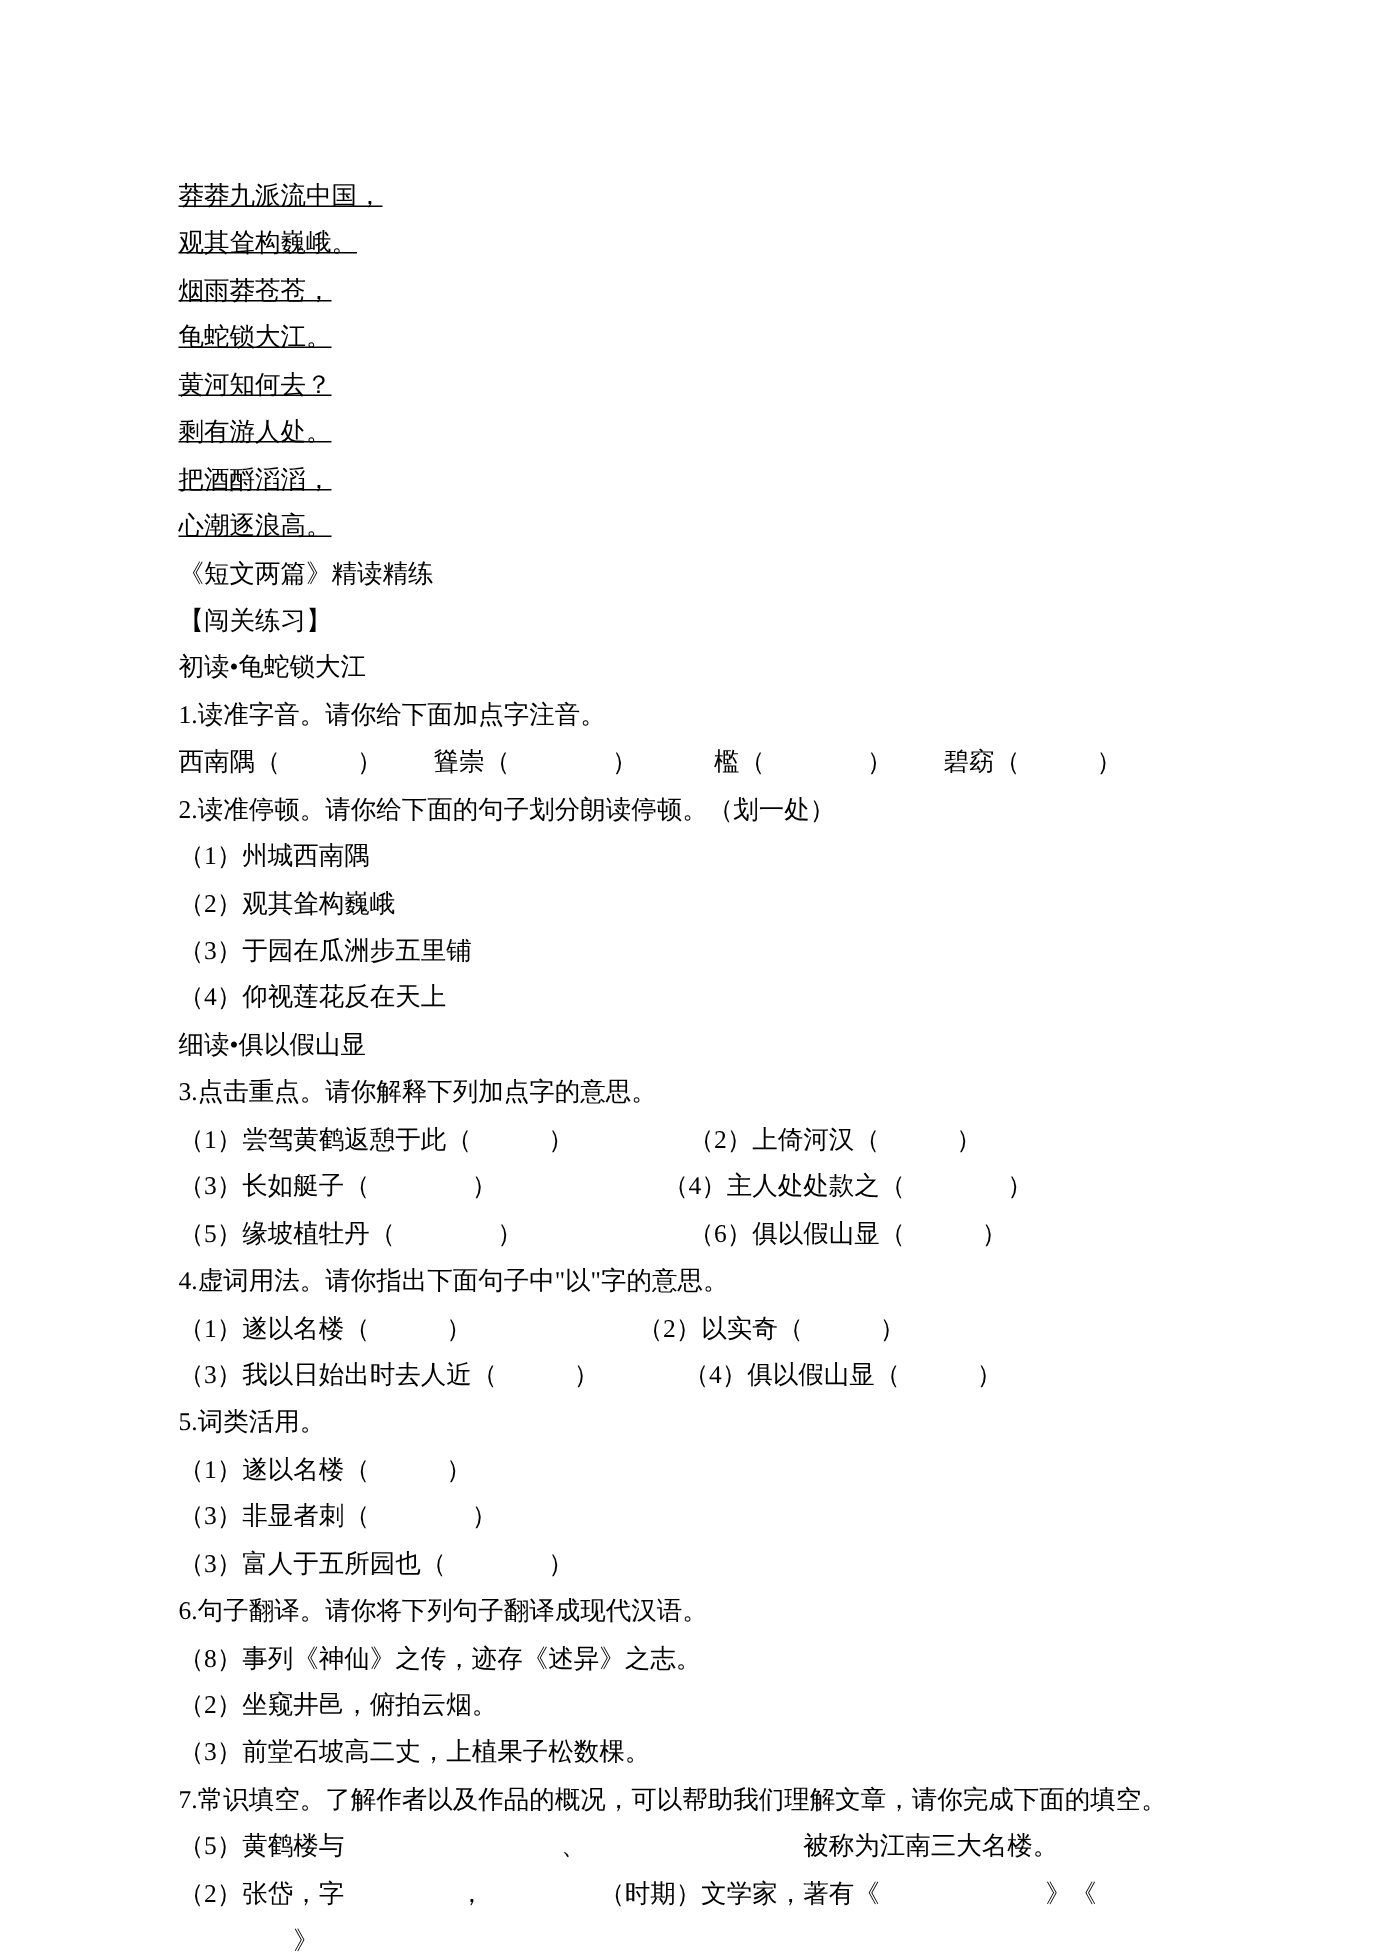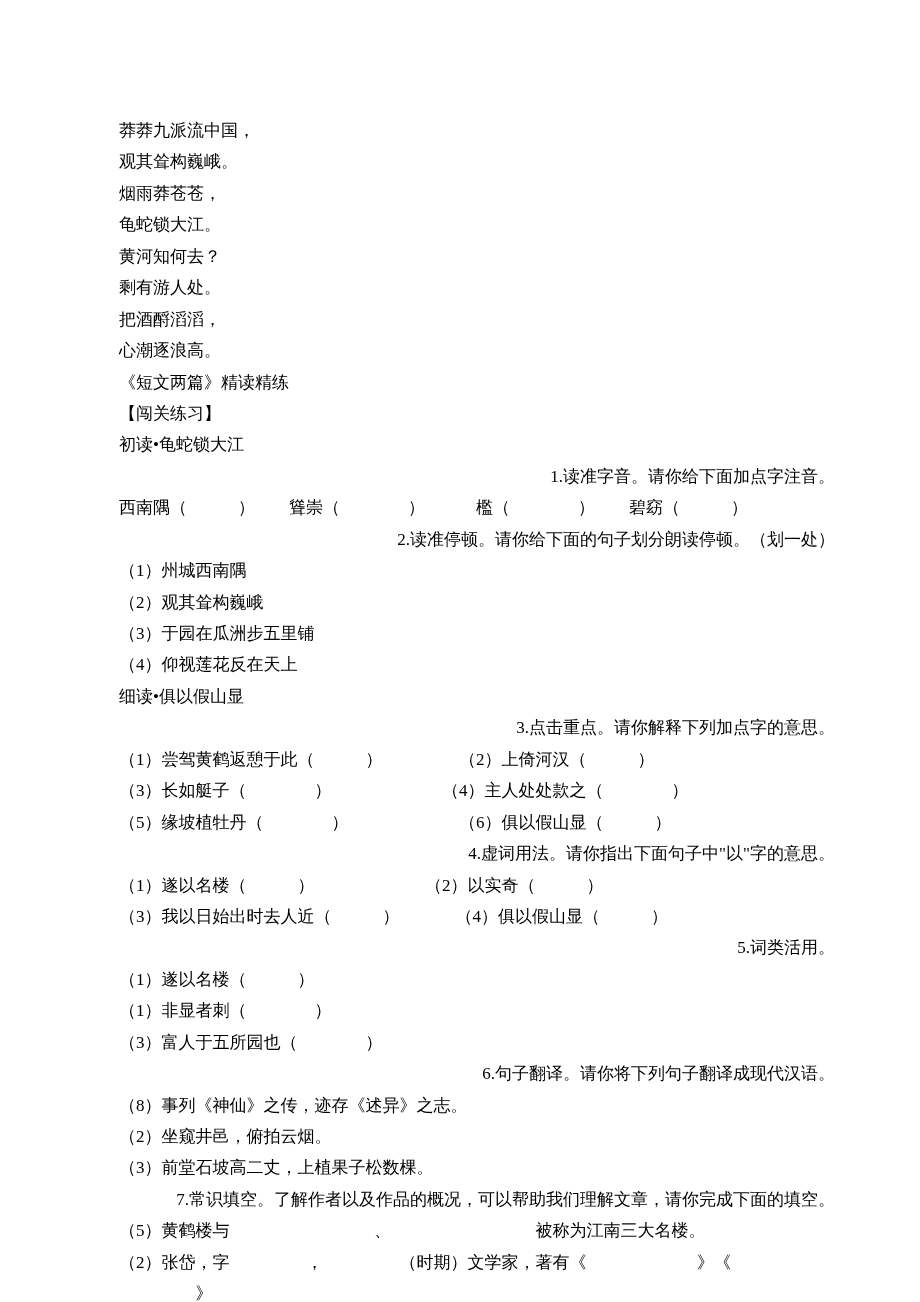--- a/index.html
+++ b/index.html
@@ -6,22 +6,22 @@
     body {
       background: #ffffff;
       width: 920px;
       font-family: "SimSun", "STSong", serif;
       font-size: 17px;
       line-height: 1.85;
       color: #000;
       padding: 115px 85px 50px 85px;
     }
     .section-title { text-indent: 2em; }
-    .poem-line { text-indent: 2em; }
-    .q-line { text-indent: 2em; text-align: right; }
+    .poem-line { text-indent: 2em; text-decoration: underline; }
+    .q-line { text-indent: 2em; }
     .sub-line { text-indent: 2em; }
     .blank-med { display: inline-block; width: 4.5em; }
     .blank-lg { display: inline-block; width: 6.5em; }
     .blank-sm { display: inline-block; width: 3.3em; }
     .blank-xl { display: inline-block; width: 8.5em; }
   </style>
 </head>
 <body>
 
 <div class="poem-line">莽莽九派流中国，</div>
@@ -63,21 +63,21 @@
 <div class="q-line">4.虚词用法。请你指出下面句子中"以"字的意思。</div>
 <div class="sub-line">
   <span>（1）遂以名楼（　　　）</span><span class="blank-lg"></span><span>（2）以实奇（　　　）</span>
 </div>
 <div class="sub-line">
   <span>（3）我以日始出时去人近（　　　）</span><span class="blank-sm"></span><span>（4）俱以假山显（　　　）</span>
 </div>
 
 <div class="q-line">5.词类活用。</div>
 <div class="sub-line">（1）遂以名楼（　　　）</div>
-<div class="sub-line">（1）非显者刺（　　　　）</div>
+<div class="sub-line">（3）非显者刺（　　　　）</div>
 <div class="sub-line">（3）富人于五所园也（　　　　）</div>
 
 <div class="q-line">6.句子翻译。请你将下列句子翻译成现代汉语。</div>
 <div class="sub-line">（8）事列《神仙》之传，迹存《述异》之志。</div>
 <div class="sub-line">（2）坐窥井邑，俯拍云烟。</div>
 <div class="sub-line">（3）前堂石坡高二丈，上植果子松数棵。</div>
 
 <div class="q-line">7.常识填空。了解作者以及作品的概况，可以帮助我们理解文章，请你完成下面的填空。</div>
 <div class="sub-line">
   <span>（5）黄鹤楼与</span><span class="blank-xl"></span><span>、</span><span class="blank-xl"></span><span>被称为江南三大名楼。</span>

